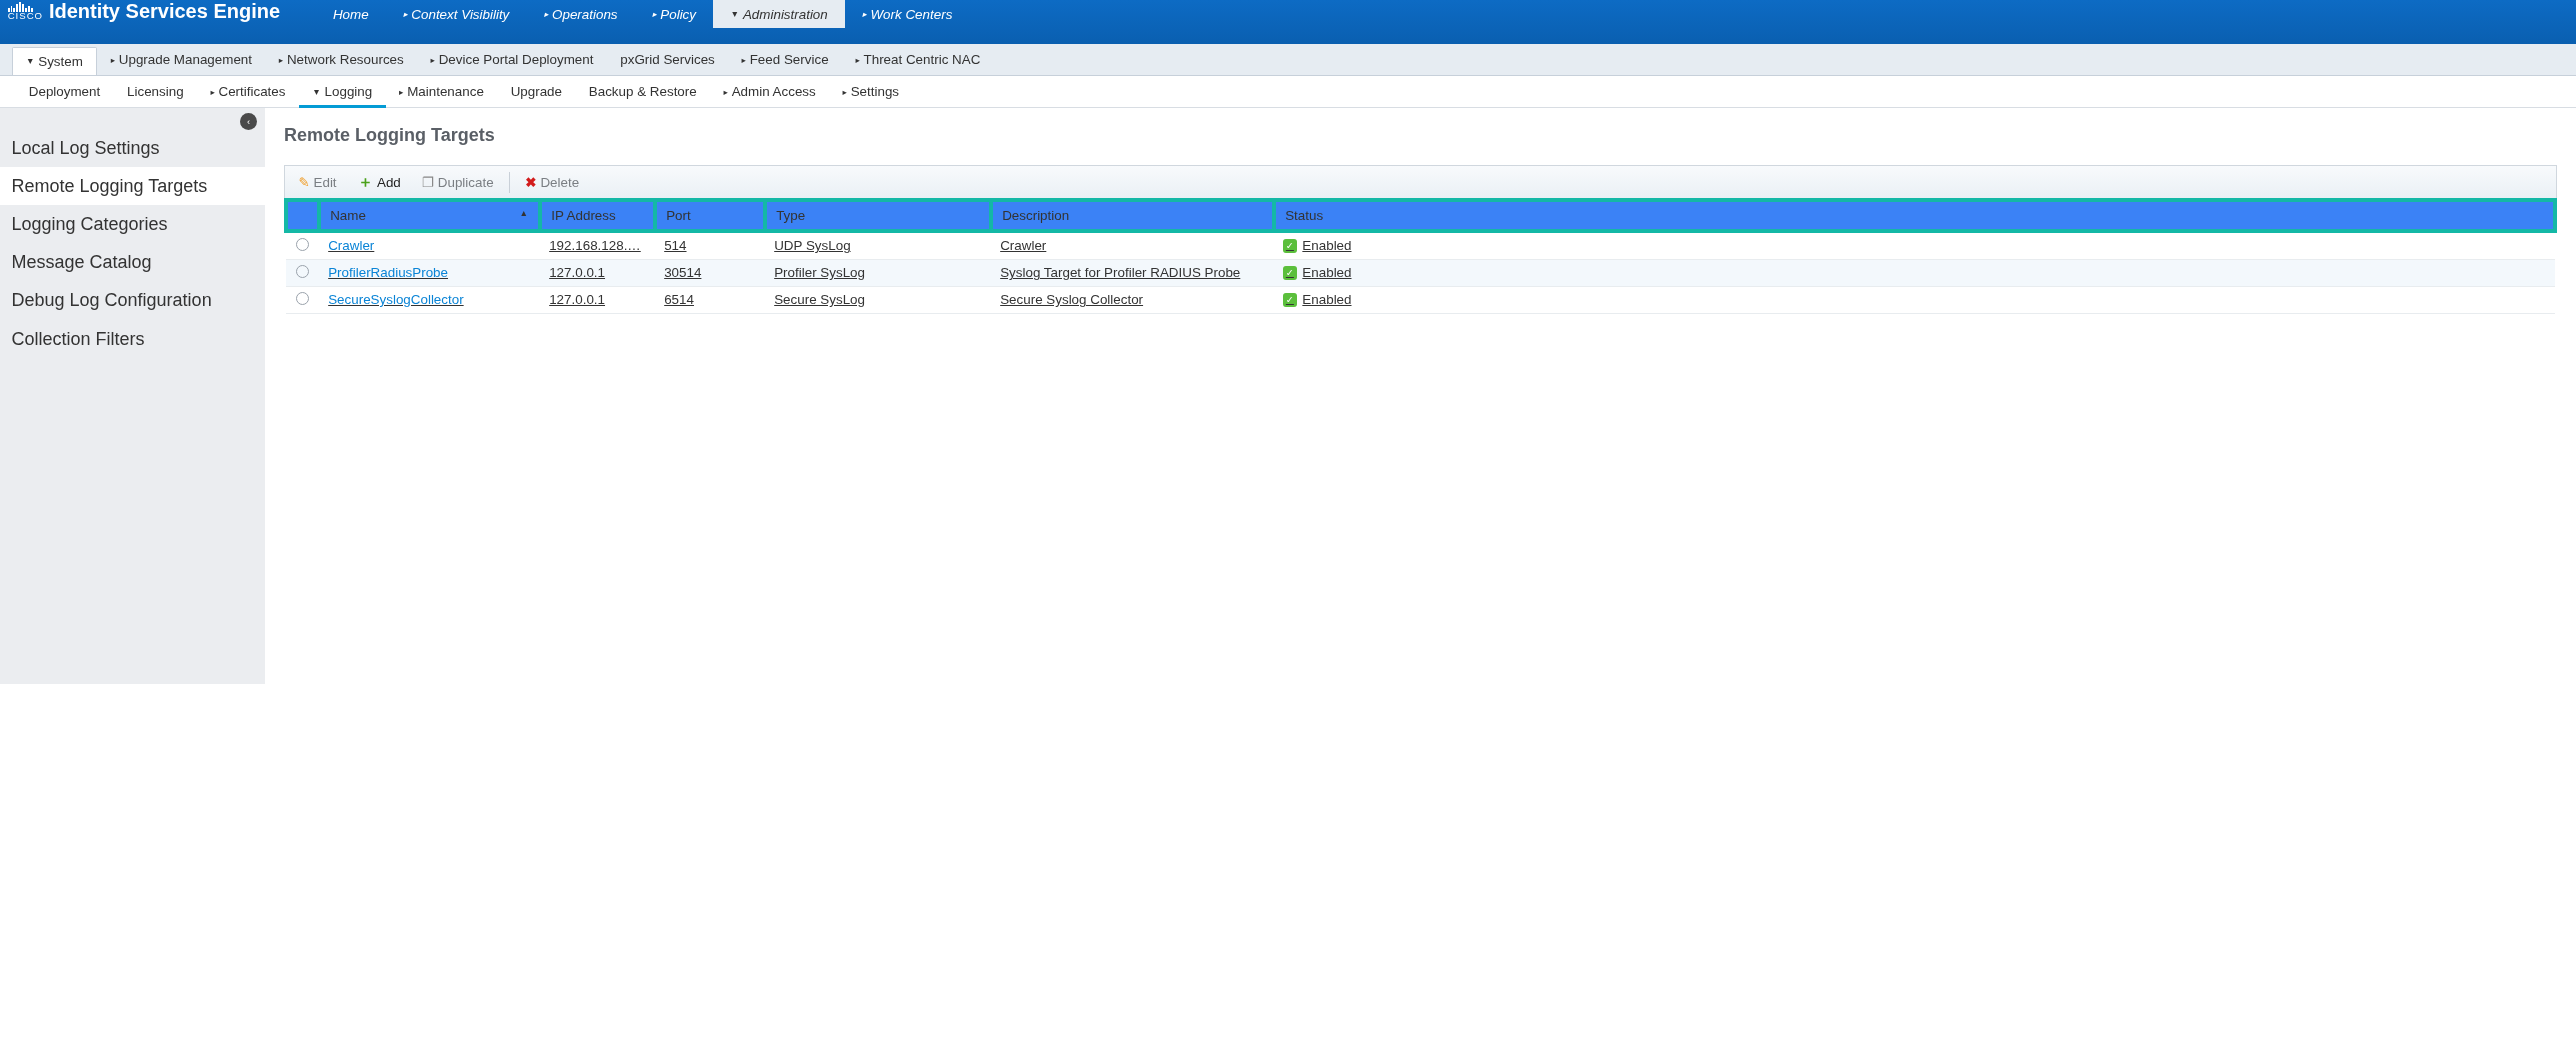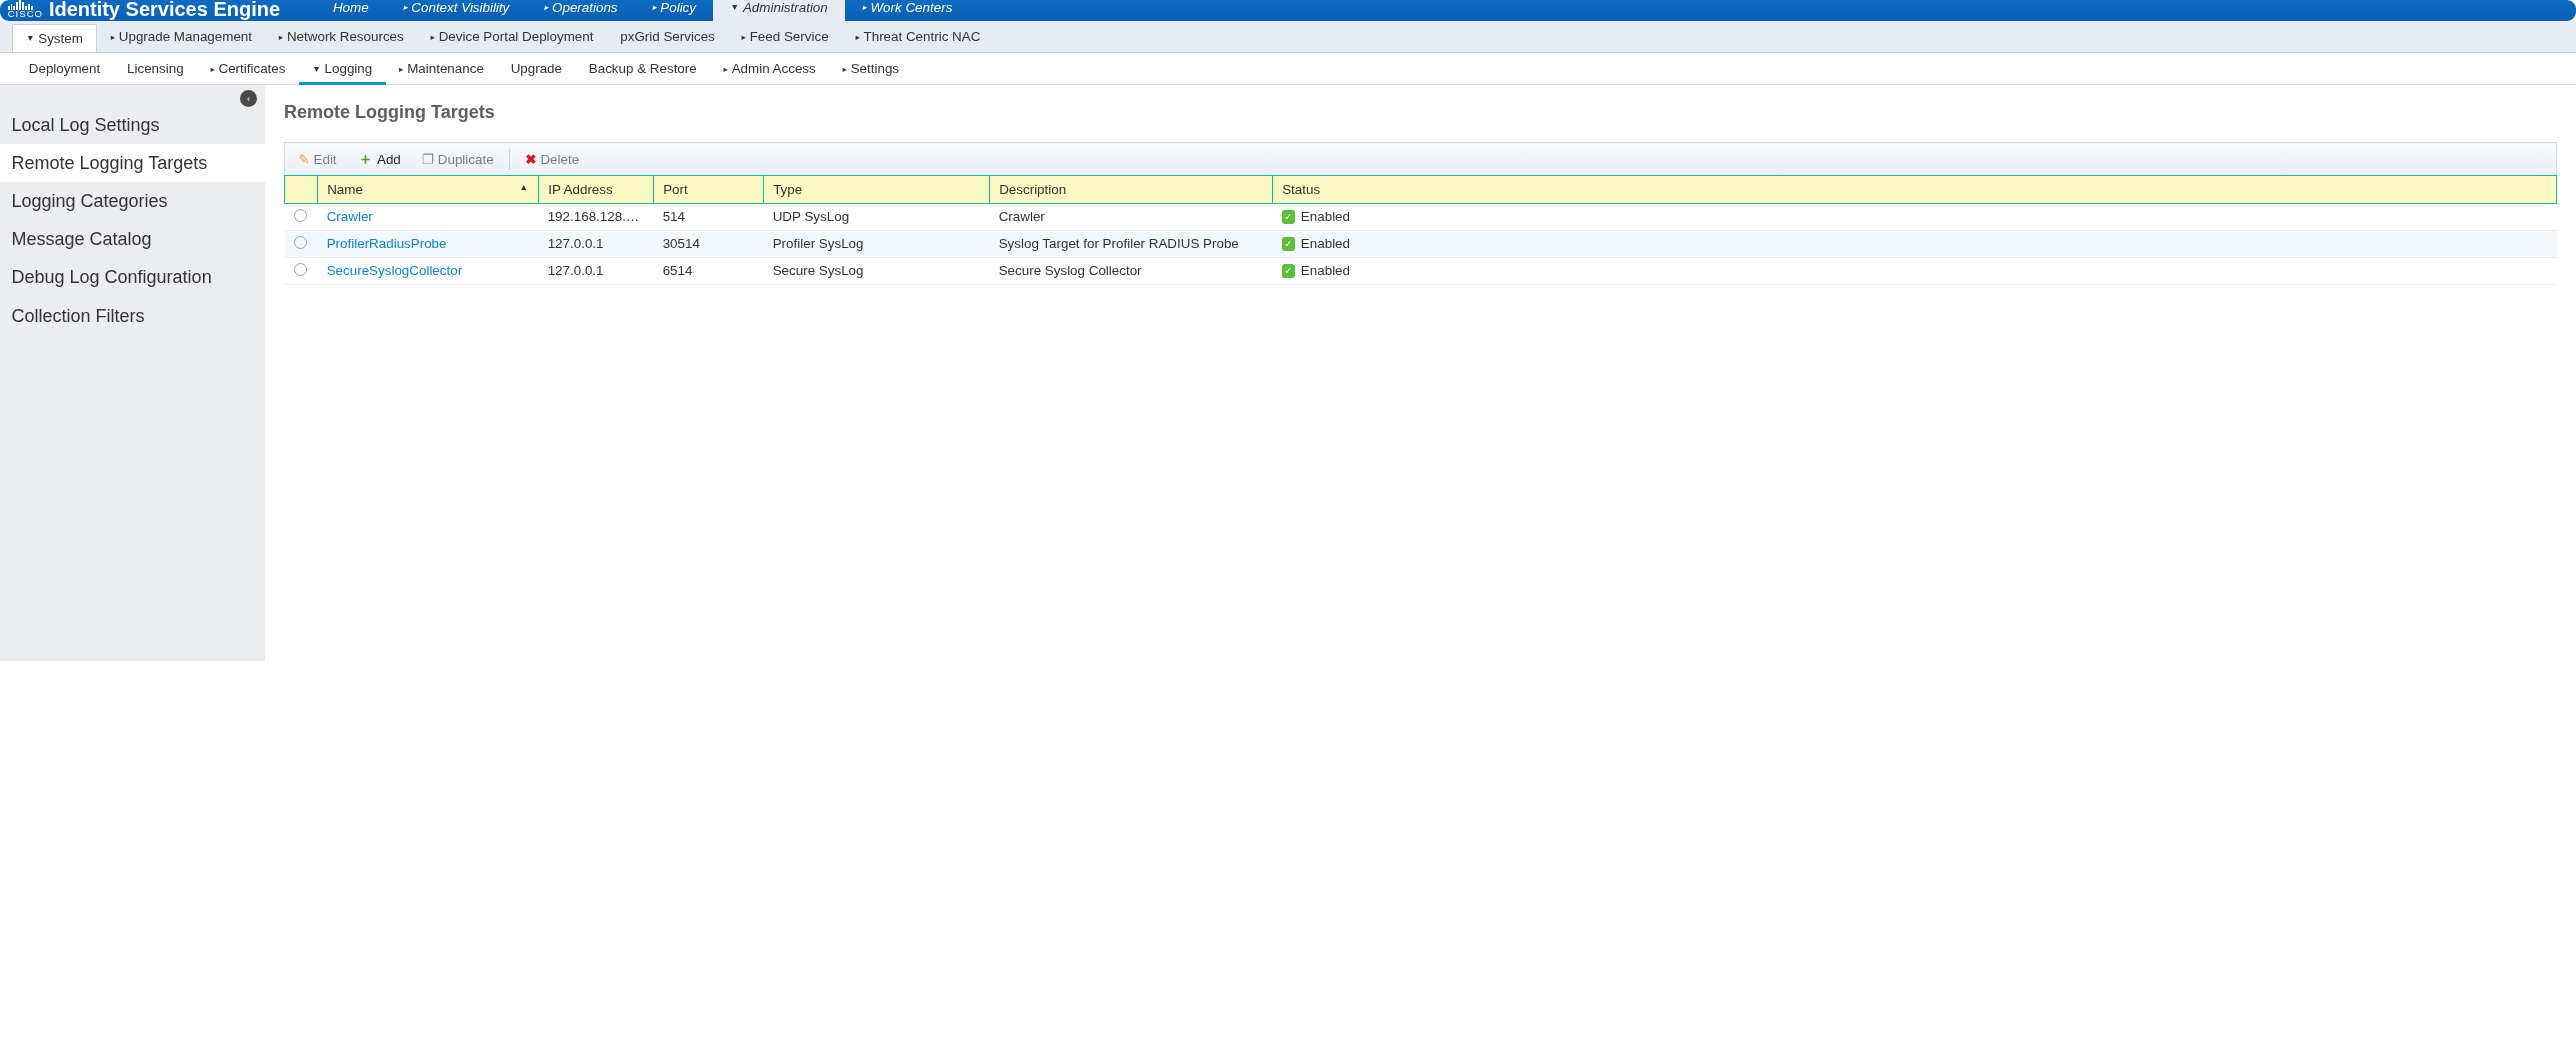--- a/index.html
+++ b/index.html
@@ -1,17 +1,17 @@
 <!DOCTYPE html>
 <html><head>
 <meta charset="utf-8">
 <style>
 *{margin:0;padding:0;box-sizing:border-box;font-family:Arial,Helvetica,sans-serif;}
 body{background:#fff;font-size:13.4px;color:#333;}
-.header{background:linear-gradient(#0d6bc4,#0a5fb0);display:flex;align-items:flex-end;height:21px;color:#fff;border-radius:9px;}
+.header{background:linear-gradient(#0d6bc4,#0a5fb0);display:flex;align-items:flex-start;height:44px;color:#fff;}
 .logo{display:flex;align-items:center;padding:0 11.5px 0 7.7px;gap:5.8px;}
 .cisco-bars{display:flex;align-items:flex-end;gap:1px;}
 .cisco-bars span{width:1.9px;background:#fff;}
 .cisco-text{font-size:9.6px;letter-spacing:1px;margin-top:-1.9px;}
 .product{font-size:20px;font-weight:600;white-space:nowrap;}
 .topnav{display:flex;margin-left:24px;}
 .topnav .item{padding:0 17.3px;height:28px;display:flex;align-items:center;gap:3.8px;font-size:13.4px;color:#fff;cursor:pointer;font-style:italic;}
 .topnav .item.active{background:#e6ecf2;color:#333;}
 .caret{font-size:8.6px;}
 .subnav{background:#e6ecf2;border-bottom:1px solid #c7d0da;display:flex;height:32px;align-items:stretch;padding-left:11.5px;}
@@ -25,26 +25,26 @@
 .sidebar .sitem{padding:8.6px 11.5px;cursor:pointer;font-size:18px;color:#333;}
 .sidebar .sitem.active{background:#fff;}
 .collapse-btn{position:absolute;top:4.8px;right:7.7px;width:17.3px;height:17.3px;border-radius:50%;background:#4a4a4a;color:#fff;display:flex;align-items:center;justify-content:center;font-size:9.6px;cursor:pointer;}
 .content{flex:1;padding:17.3px 19px 19px 19px;}
 h1{font-size:18px;color:#5a5f66;font-weight:700;margin-bottom:19px;}
 .toolbar{background:linear-gradient(#f8fafc,#eaf0f5);border:1px solid #d0d7de;border-bottom:none;height:33px;display:flex;align-items:center;padding:0 5.8px;gap:5.8px;}
 .tbtn{display:flex;align-items:center;gap:3.8px;padding:2.9px 7.7px;cursor:pointer;color:#7a7e83;font-size:13.4px;}
 .tbtn.black{color:#222;}
 .tsep{width:1px;height:21px;background:#c9d0d8;margin:0 1.9px;}
 table{width:100%;border-collapse:collapse;}
-thead th{background:#fef9c3;border:1px solid #14b8a6;text-align:left;padding:5.8px 9.6px;font-weight:400;font-size:13.4px;color:#333;}
+thead th{background:#3b82f6;border:4px solid #14b8a6;text-align:left;padding:5.8px 9.6px;font-weight:400;font-size:13.4px;color:#333;}
 thead th.sorted{position:relative;}
 .sortarrow{font-size:8.6px;margin-left:auto;float:right;}
 tbody tr{border-bottom:1px solid #e8ecef;}
 tbody tr:nth-child(even){background:#f3f8fc;}
-tbody td{padding:4.8px 9.6px;font-size:13.4px;color:#333;}
+tbody td{padding:4.8px 9.6px;font-size:13.4px;color:#333;text-decoration:underline;}
 .radio{width:13.4px;height:13.4px;border:1px solid #9aa2ab;border-radius:50%;display:inline-block;}
 .link{color:#0a84d6;cursor:pointer;}
 .status{display:flex;align-items:center;gap:5.8px;}
 .status-icon{width:13.4px;height:13.4px;border-radius:2.9px;display:inline-flex;align-items:center;justify-content:center;color:#fff;font-size:9.6px;}
 .status-icon.enabled{background:#5bbf3c;}
 .status-icon.disabled{background:#b8bcc0;}
 th.sel,td.sel{width:25px;}
 th.name{width:221px;}
 th.ip{width:115px;}
 th.port{width:110px;}

